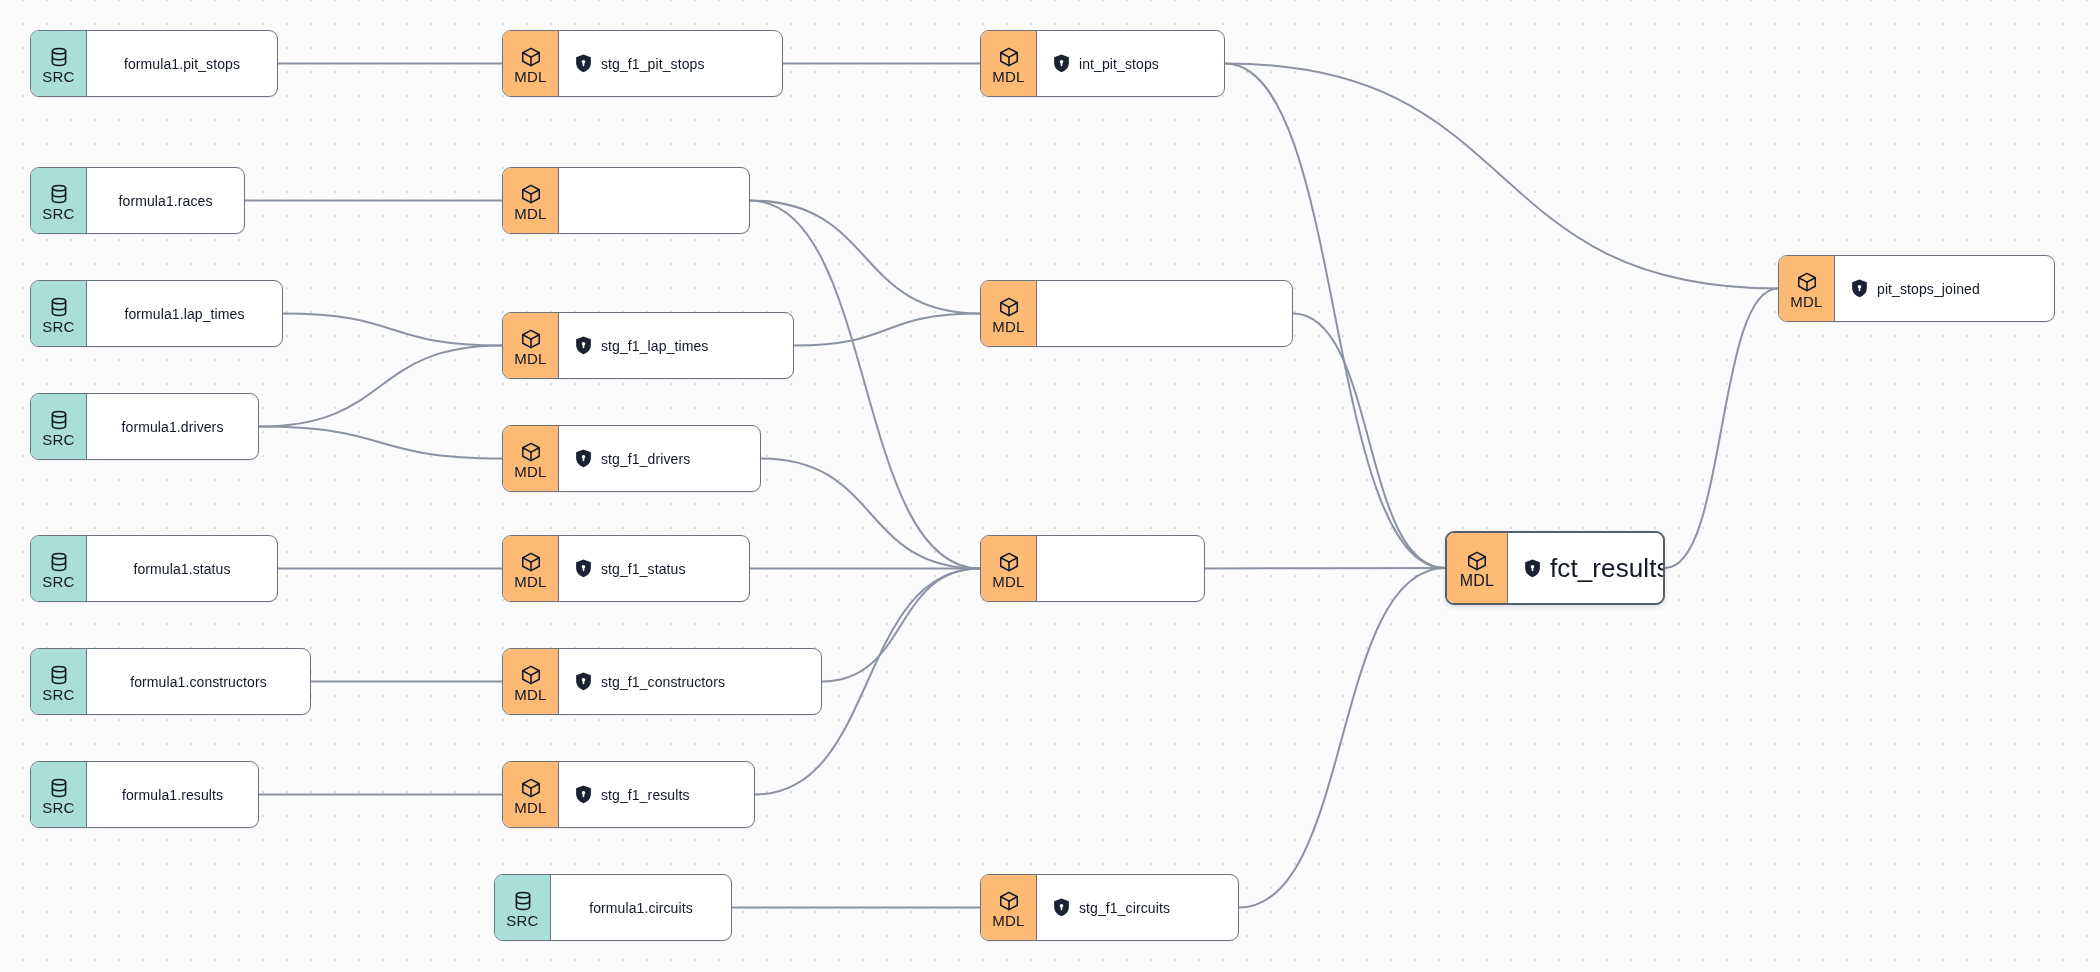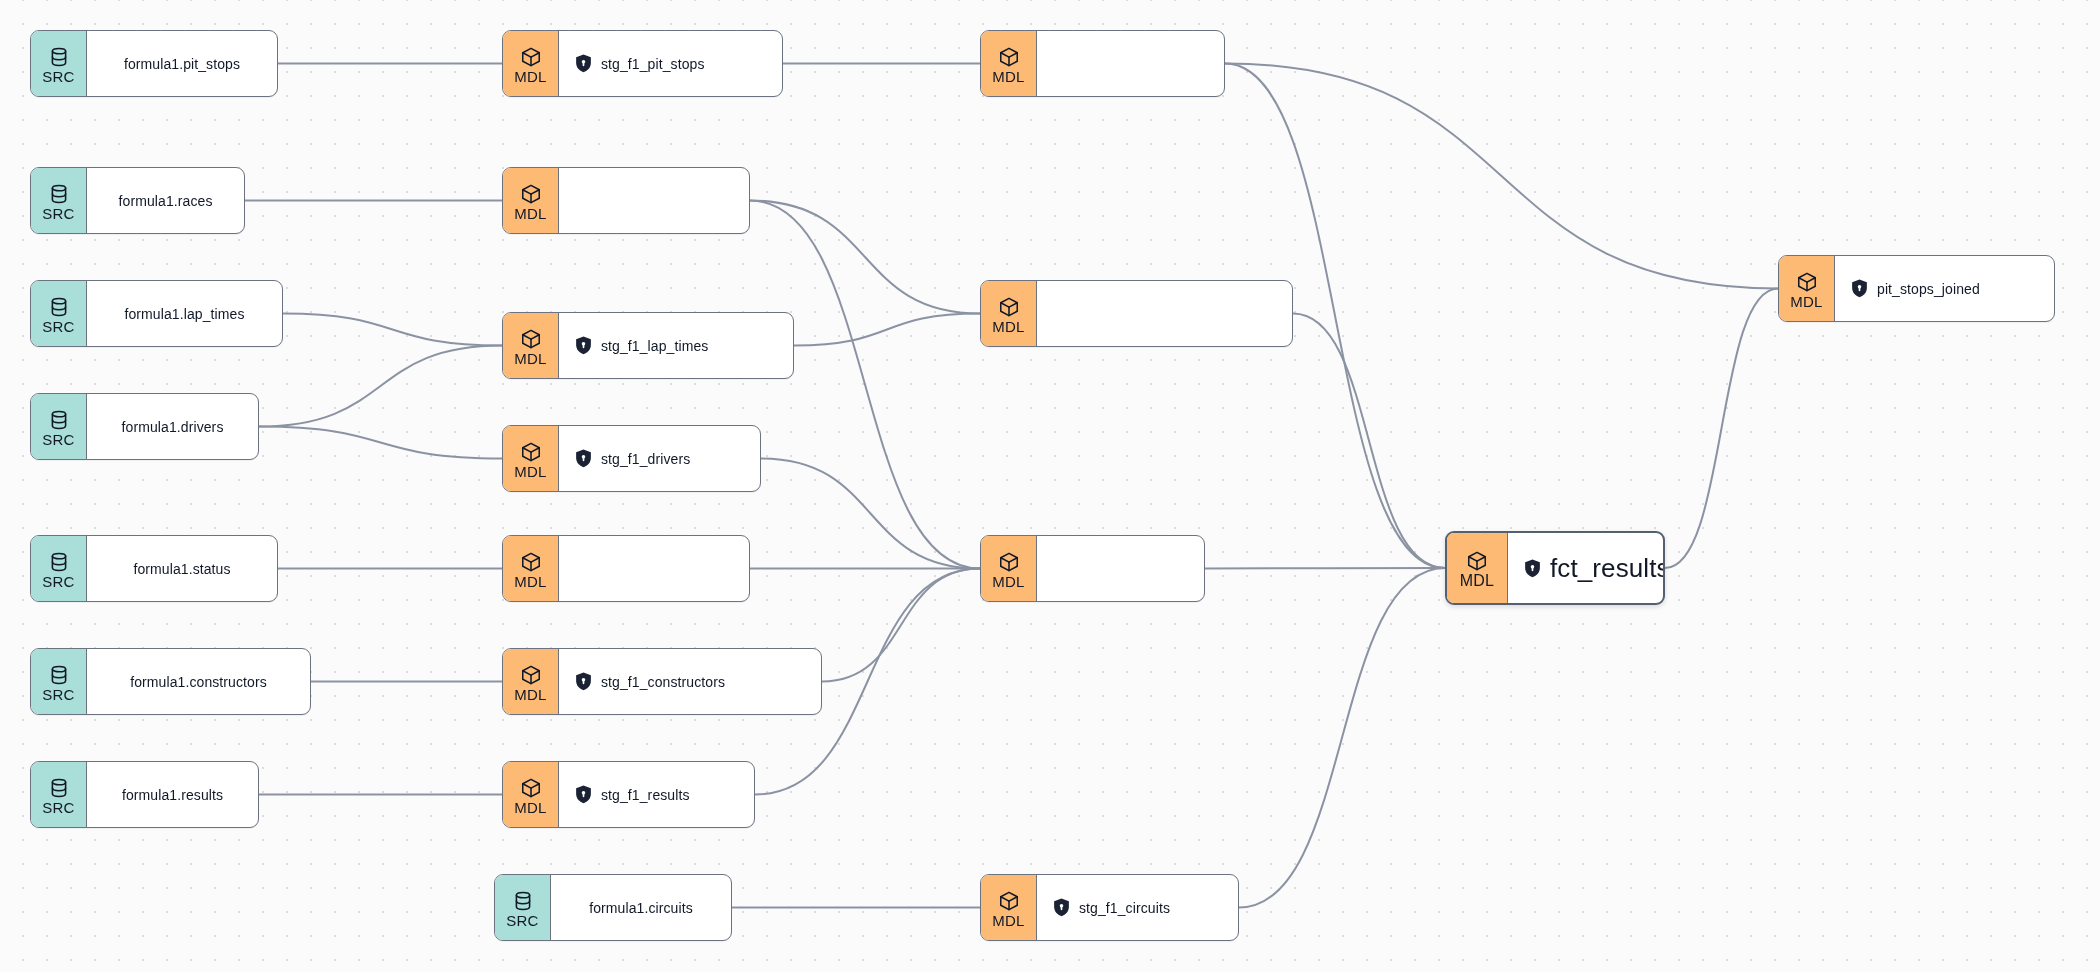--- a/index.html
+++ b/index.html
@@ -288,20 +288,28 @@
       </div>
       <div class="node" style="left: 502px; top: 535px; width: 248px; height: 67px;">
         <div class="badge mdl">
           <span class="glyph"><svg width="22" height="22" viewBox="0 0 24 24" fill="none" stroke="#111827" stroke-width="1.7" stroke-linecap="round" stroke-linejoin="round">
               <path d="M12 2.6 21 7.4v9.2L12 21.4 3 16.6V7.4z"></path>
               <path d="M3 7.4 12 12.2l9-4.8"></path>
               <path d="M12 12.2v9.2"></path>
             </svg></span>
           <span class="badge-text">MDL</span>
         </div>
+        <div class="body">
+          <span class="shield"><svg width="17" height="19" viewBox="0 0 18 20" fill="#1a2233">
+              <path d="M9 0.6 1.2 3.4v6.2c0 4.6 3.3 8.1 7.8 9.7 4.5-1.6 7.8-5.1 7.8-9.7V3.4z"></path>
+              <circle cx="9" cy="8.2" r="1.9" fill="#ffffff"></circle>
+              <rect x="8.1" y="8.6" width="1.8" height="4.2" rx="0.9" fill="#ffffff"></rect>
+            </svg></span>
+          <span class="label">stg_f1_status</span>
+        </div>
       </div>
       <div class="node" style="left: 502px; top: 648px; width: 320px; height: 67px;">
         <div class="badge mdl">
           <span class="glyph"><svg width="22" height="22" viewBox="0 0 24 24" fill="none" stroke="#111827" stroke-width="1.7" stroke-linecap="round" stroke-linejoin="round">
               <path d="M12 2.6 21 7.4v9.2L12 21.4 3 16.6V7.4z"></path>
               <path d="M3 7.4 12 12.2l9-4.8"></path>
               <path d="M12 12.2v9.2"></path>
             </svg></span>
           <span class="badge-text">MDL</span>
         </div>
@@ -351,20 +359,28 @@
         </div>
       </div>
       <div class="node" style="left: 980px; top: 30px; width: 245px; height: 67px;">
         <div class="badge mdl">
           <span class="glyph"><svg width="22" height="22" viewBox="0 0 24 24" fill="none" stroke="#111827" stroke-width="1.7" stroke-linecap="round" stroke-linejoin="round">
               <path d="M12 2.6 21 7.4v9.2L12 21.4 3 16.6V7.4z"></path>
               <path d="M3 7.4 12 12.2l9-4.8"></path>
               <path d="M12 12.2v9.2"></path>
             </svg></span>
           <span class="badge-text">MDL</span>
+        </div>
+        <div class="body">
+          <span class="shield"><svg width="17" height="19" viewBox="0 0 18 20" fill="#1a2233">
+              <path d="M9 0.6 1.2 3.4v6.2c0 4.6 3.3 8.1 7.8 9.7 4.5-1.6 7.8-5.1 7.8-9.7V3.4z"></path>
+              <circle cx="9" cy="8.2" r="1.9" fill="#ffffff"></circle>
+              <rect x="8.1" y="8.6" width="1.8" height="4.2" rx="0.9" fill="#ffffff"></rect>
+            </svg></span>
+          <span class="label">int_pit_stops</span>
         </div>
       </div>
       <div class="node" style="left: 980px; top: 280px; width: 313px; height: 67px;">
         <div class="badge mdl">
           <span class="glyph"><svg width="22" height="22" viewBox="0 0 24 24" fill="none" stroke="#111827" stroke-width="1.7" stroke-linecap="round" stroke-linejoin="round">
               <path d="M12 2.6 21 7.4v9.2L12 21.4 3 16.6V7.4z"></path>
               <path d="M3 7.4 12 12.2l9-4.8"></path>
               <path d="M12 12.2v9.2"></path>
             </svg></span>
           <span class="badge-text">MDL</span>

